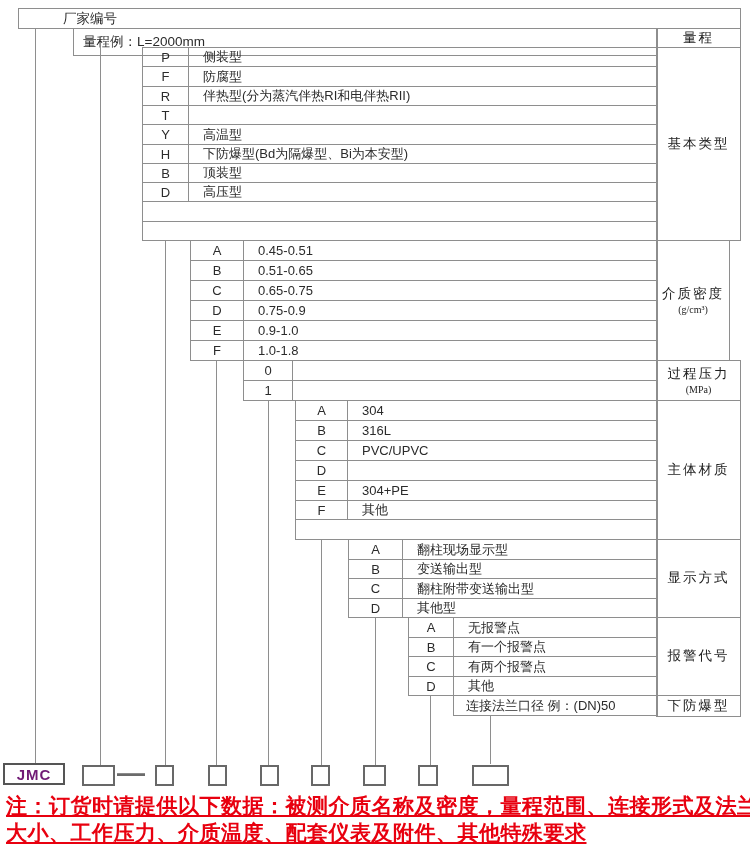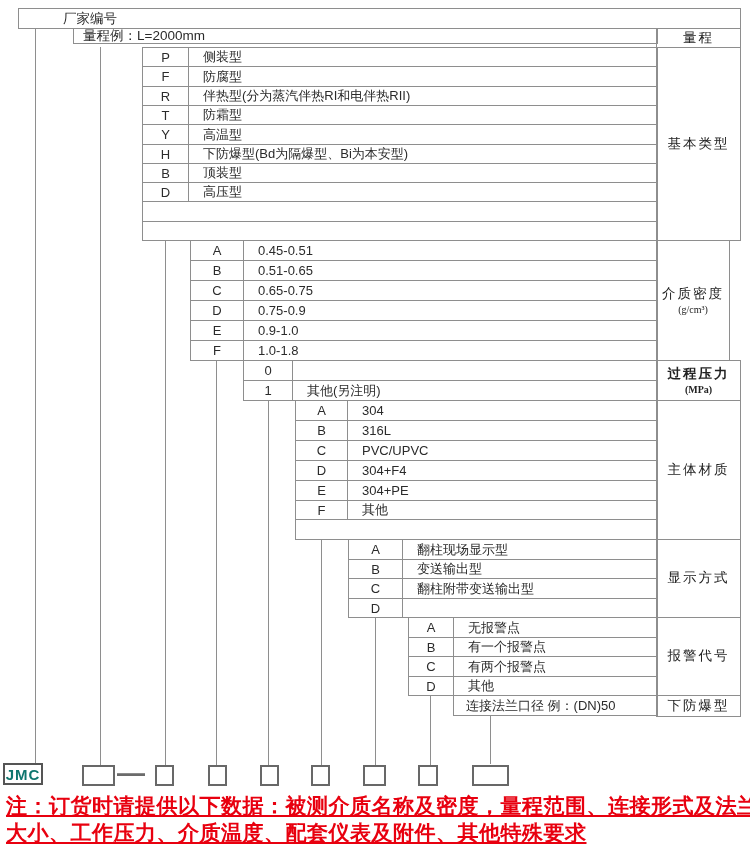--- a/index.html
+++ b/index.html
@@ -18,39 +18,39 @@
   }
   .code{
     box-sizing:border-box;border-right:1px solid var(--line);
     display:flex;align-items:center;justify-content:center;
   }
   .desc{
     flex:1;display:flex;align-items:center;padding-left:14px;overflow:hidden;white-space:nowrap;
   }
   .title-row{left:18px;top:8px;width:723px;height:21px;}
   .title-row .desc{padding-left:44px;font-size:13.5px;}
-  .range-row{left:73px;top:28px;width:585px;height:16px;}
+  .range-row{left:73px;top:28px;width:585px;height:28px;}
   .range-row .desc{padding-left:9px;font-size:13.5px;}
   .flange-row{left:453px;top:695px;width:205px;height:21px;}
   .flange-row .desc{padding-left:12px;}
   .side-cell{
     position:absolute;box-sizing:border-box;border:1px solid var(--line);
     display:flex;flex-direction:column;align-items:center;justify-content:center;
     font-family:"Liberation Serif", serif;font-size:13.5px;letter-spacing:2px;color:#222;
     text-align:center;line-height:1.35;
   }
   .side-cell .sub{font-size:10px;letter-spacing:0;}
   .vline{position:absolute;background:var(--line);}
   .bbox{
     position:absolute;box-sizing:border-box;border:2px solid #686868;background:#fff;
   }
   .jmc-box{
-    position:absolute;left:3px;top:763px;width:40px;height:22px;box-sizing:border-box;
+    position:absolute;left:3px;top:763px;width:62px;height:22px;box-sizing:border-box;
     border:2px solid #555;display:flex;align-items:center;justify-content:center;
-    font-weight:bold;font-size:15px;letter-spacing:1px;color:#0f766e;background:#fff;
+    font-weight:bold;font-size:15px;letter-spacing:1px;color:#701a75;background:#fff;
   }
   .dash{
     position:absolute;left:114px;top:757px;width:34px;height:34px;line-height:32px;
     text-align:center;font-size:28px;font-weight:bold;color:#6b6b6b;
   }
   .note{
     position:absolute;left:6px;top:793px;width:742px;
     color:var(--red);font-weight:bold;font-size:21px;line-height:26.5px;letter-spacing:0.5px;
     white-space:nowrap;
     text-decoration:underline;
@@ -81,21 +81,20 @@
       <div class="row" style="left: 142px; top: 66px; width: 516px; height: 21px;">
         <div class="code" style="width: 46px;">F</div>
         <div class="desc">防腐型</div>
       </div>
       <div class="row" style="left: 142px; top: 86px; width: 516px; height: 20px;">
         <div class="code" style="width: 46px;">R</div>
         <div class="desc">伴热型(分为蒸汽伴热RI和电伴热RII)</div>
       </div>
       <div class="row" style="left: 142px; top: 105px; width: 516px; height: 20px;">
         <div class="code" style="width: 46px;">T</div>
-        <div class="desc">防霜型</div>
       </div>
       <div class="row" style="left: 142px; top: 124px; width: 516px; height: 21px;">
         <div class="code" style="width: 46px;">Y</div>
         <div class="desc">高温型</div>
       </div>
       <div class="row" style="left: 142px; top: 144px; width: 516px; height: 20px;">
         <div class="code" style="width: 46px;">H</div>
         <div class="desc">下防爆型(Bd为隔爆型、Bi为本安型)</div>
       </div>
       <div class="row" style="left: 142px; top: 163px; width: 516px; height: 20px;">
@@ -130,37 +129,35 @@
       </div>
       <div class="row" style="left: 190px; top: 340px; width: 468px; height: 21px;">
         <div class="code" style="width: 53px;">F</div>
         <div class="desc">1.0-1.8</div>
       </div>
       <div class="row" style="left: 243px; top: 360px; width: 415px; height: 21px;">
         <div class="code" style="width: 49px;">0</div>
       </div>
       <div class="row" style="left: 243px; top: 380px; width: 415px; height: 21px;">
         <div class="code" style="width: 49px;">1</div>
-        <div class="desc">其他(另注明)</div>
       </div>
       <div class="row" style="left: 295px; top: 400px; width: 363px; height: 21px;">
         <div class="code" style="width: 52px;">A</div>
         <div class="desc">304</div>
       </div>
       <div class="row" style="left: 295px; top: 420px; width: 363px; height: 21px;">
         <div class="code" style="width: 52px;">B</div>
         <div class="desc">316L</div>
       </div>
       <div class="row" style="left: 295px; top: 440px; width: 363px; height: 21px;">
         <div class="code" style="width: 52px;">C</div>
         <div class="desc">PVC/UPVC</div>
       </div>
       <div class="row" style="left: 295px; top: 460px; width: 363px; height: 21px;">
         <div class="code" style="width: 52px;">D</div>
-        <div class="desc">304+F4</div>
       </div>
       <div class="row" style="left: 295px; top: 480px; width: 363px; height: 21px;">
         <div class="code" style="width: 52px;">E</div>
         <div class="desc">304+PE</div>
       </div>
       <div class="row" style="left: 295px; top: 500px; width: 363px; height: 20px;">
         <div class="code" style="width: 52px;">F</div>
         <div class="desc">其他</div>
       </div>
       <div class="row" style="left: 295px; top: 519px; width: 363px; height: 21px;"></div>
@@ -171,20 +168,21 @@
       <div class="row" style="left: 348px; top: 559px; width: 310px; height: 20px;">
         <div class="code" style="width: 54px;">B</div>
         <div class="desc">变送输出型</div>
       </div>
       <div class="row" style="left: 348px; top: 578px; width: 310px; height: 21px;">
         <div class="code" style="width: 54px;">C</div>
         <div class="desc">翻柱附带变送输出型</div>
       </div>
       <div class="row" style="left: 348px; top: 598px; width: 310px; height: 20px;">
         <div class="code" style="width: 54px;">D</div>
+        <div class="desc">其他型</div>
       </div>
       <div class="row" style="left: 408px; top: 617px; width: 250px; height: 21px;">
         <div class="code" style="width: 45px;">A</div>
         <div class="desc">无报警点</div>
       </div>
       <div class="row" style="left: 408px; top: 637px; width: 250px; height: 20px;">
         <div class="code" style="width: 45px;">B</div>
         <div class="desc">有一个报警点</div>
       </div>
       <div class="row" style="left: 408px; top: 656px; width: 250px; height: 21px;">
@@ -198,21 +196,21 @@
       <div class="side-cell" style="left: 656px; top: 28px; width: 85px; height: 20px;">
         <div>量程</div>
       </div>
       <div class="side-cell" style="left: 656px; top: 47px; width: 85px; height: 194px;">
         <div>基本类型</div>
       </div>
       <div class="side-cell" style="left: 656px; top: 240px; width: 74px; height: 121px;">
         <div>介质密度</div>
         <div class="sub">(g/cm³)</div>
       </div>
-      <div class="side-cell" style="left: 656px; top: 360px; width: 85px; height: 41px; font-weight: bold;">
+      <div class="side-cell" style="left: 656px; top: 360px; width: 85px; height: 41px;">
         <div>过程压力</div>
         <div class="sub">(MPa)</div>
       </div>
       <div class="side-cell" style="left: 656px; top: 400px; width: 85px; height: 140px;">
         <div>主体材质</div>
       </div>
       <div class="side-cell" style="left: 656px; top: 539px; width: 85px; height: 79px;">
         <div>显示方式</div>
       </div>
       <div class="side-cell" style="left: 656px; top: 617px; width: 85px; height: 79px;">

